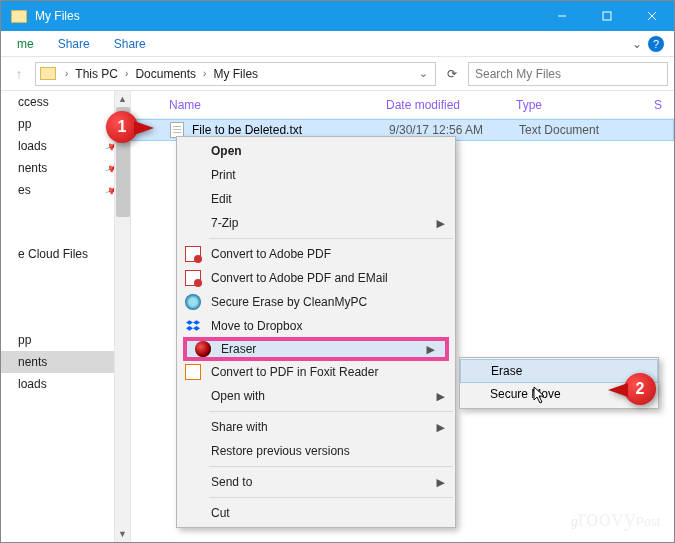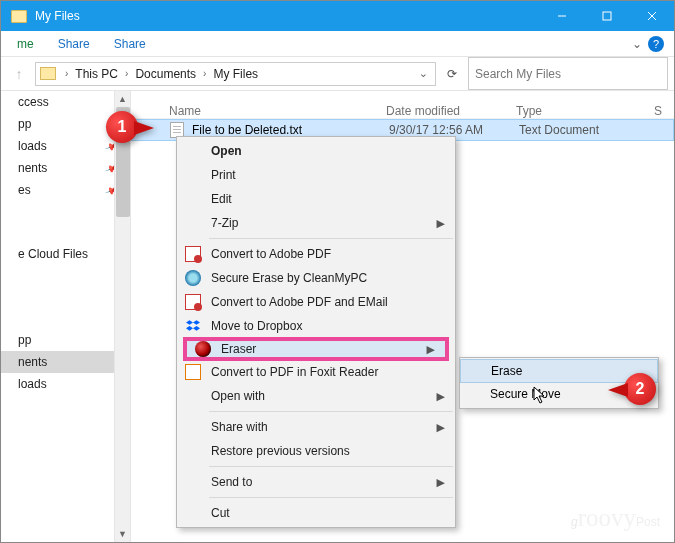--- a/index.html
+++ b/index.html
@@ -15,31 +15,31 @@
 .menubar .spacer { flex: 1; }
 .chev { color: #666; padding: 0 6px; }
 .helpcircle { width: 16px; height: 16px; border-radius: 50%; background: #0b77d6; color: #fff; text-align: center; line-height: 16px; margin-right: 10px; font-size: 11px; }
 .addrbar { height: 34px; border-bottom: 1px solid #e5e5e5; display: flex; align-items: center; padding: 0 6px; gap: 4px; }
 .navdis { width: 24px; height: 24px; border-radius: 3px; display:flex; align-items:center; justify-content:center; color:#bbb; font-size:14px;}
 .addrbox { flex: 1; height: 24px; border: 1px solid #ccc; display: flex; align-items: center; padding: 0 4px; gap: 2px; }
 .addrbox .fold { width: 16px; height: 13px; background: #ffe9a6; border: 1px solid #d9b95e; margin-right: 4px; }
 .addrbox .crumb { padding: 0 2px; color: #222; }
 .addrbox .car { color: #666; padding: 0 3px; font-size: 10px; }
 .refresh { width: 24px; height: 24px; display:flex;align-items:center;justify-content:center;color:#555;}
-.searchbox { width: 200px; height: 33px; border: 1px solid #ccc; display: flex; align-items: center; padding: 0 6px; color: #777; }
+.searchbox { width: 200px; height: 24px; border: 1px solid #ccc; display: flex; align-items: center; padding: 0 6px; color: #777; }
 .body { display: flex; height: calc(543px - 30px - 26px - 34px - 2px); }
 .sidebar { width: 130px; border-right: 1px solid #e5e5e5; position: relative; overflow: hidden; }
 .sidebar .row { height: 22px; display: flex; align-items: center; padding-left: 17px; color: #222; white-space: nowrap; }
 .sidebar .row.sel { background: #d8d8d8; }
 .sidebar .pin { margin-left: auto; margin-right: 12px; color: #888; font-size: 10px; transform: rotate(25deg); }
 .sidebar .sb-scroll-track { position:absolute; right:0; top:0; width:16px; height:100%; background:#f0f0f0; border-left:1px solid #e5e5e5;}
 .sidebar .sb-scroll-btn { height:16px; display:flex;align-items:center;justify-content:center;color:#666;font-size:9px;}
 .sidebar .sb-scroll-thumb { position:absolute; top:16px; width:14px; left:1px; height:110px; background:#c8c8c8; border-radius:2px;}
 .content { flex: 1; position: relative; }
-.cols { height: 28px; display: flex; align-items: flex-end; border-bottom: 1px solid #f0f0f0; color: #737373; }
+.cols { height: 28px; display: flex; align-items: center; border-bottom: 1px solid #f0f0f0; color: #8b5cf6; }
 .col-name { width: 255px; padding-left: 38px; }
 .col-date { width: 130px; }
 .col-type { flex:1; }
 .filerow { height: 22px; display: flex; align-items: center; background: #cfe8ff; border: 1px solid #9cd0f6; }
 .filerow .ficon { width: 14px; height: 16px; background: #fff; border: 1px solid #aaa; margin: 0 8px 0 38px; position: relative; }
 .filerow .ficon:before { content:""; position:absolute; top:3px; left:2px; right:2px; height:1px; background:#bbb; box-shadow: 0 3px 0 #bbb, 0 6px 0 #bbb;}
 .filerow .fname { width: 197px; }
 .filerow .fdate { width: 130px; color:#555; }
 .filerow .ftype { color:#555; }
 .ctxmenu { position: absolute; top: 135px; left: 175px; width: 280px; background: #f2f2f2; border: 1px solid #b8b8b8; box-shadow: 3px 3px 6px rgba(0,0,0,.25); padding: 2px 0; }
@@ -197,26 +197,26 @@
     <div class="cmi">
       <span>7-Zip</span>
       <span class="arrow">▶</span>
     </div>
     <div class="sep"></div>
     <div class="cmi">
       <span class="icon ic-pdf"></span>
       <span>Convert to Adobe PDF</span>
     </div>
     <div class="cmi">
+      <span class="icon ic-pdf"></span>
+      <span>Convert to Adobe PDF and EMail</span>
+    </div>
+    <div class="cmi">
       <span class="icon ic-secure"></span>
       <span>Secure Erase by CleanMyPC</span>
-    </div>
-    <div class="cmi">
-      <span class="icon ic-pdf"></span>
-      <span>Convert to Adobe PDF and EMail</span>
     </div>
     <div class="cmi">
       <span class="icon ic-dropbox">
         <svg width="14" height="14" viewBox="0 0 24 24">
           <path d="M6 2l6 4-6 4-6-4 6-4zm12 0l6 4-6 4-6-4 6-4zM6 12l6 4-6 4-6-4 6-4zm12 0l6 4-6 4-6-4 6-4z"></path>
         </svg>
       </span>
       <span>Move to Dropbox</span>
     </div>
     <div class="cmi hover">

